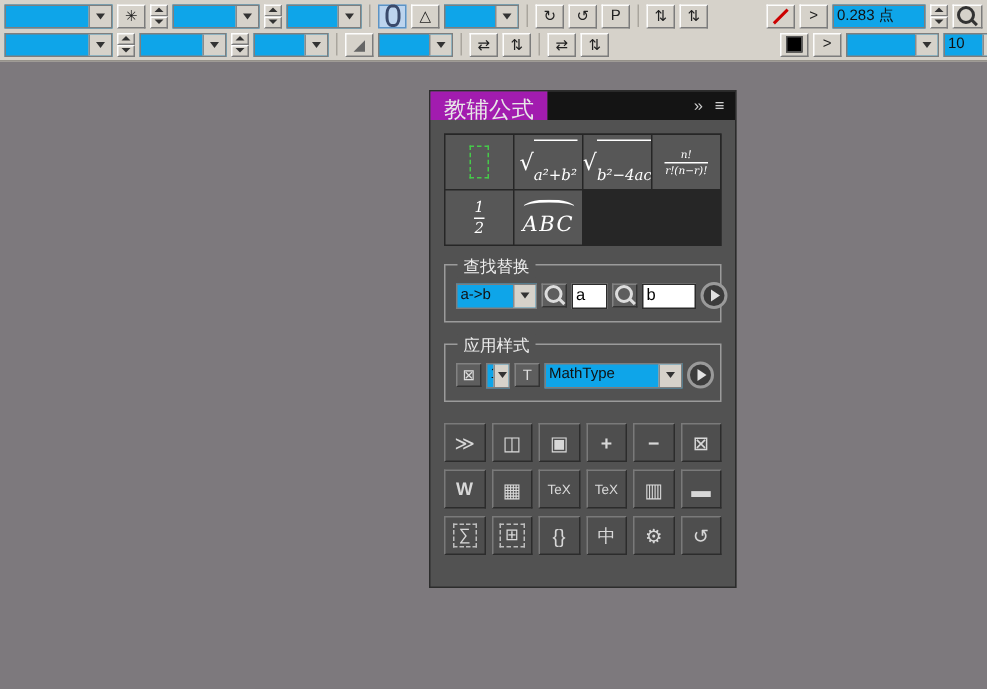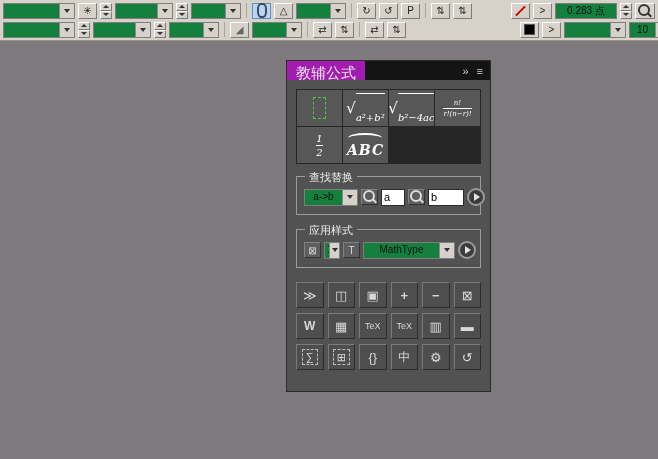--- a/index.html
+++ b/index.html
@@ -9,22 +9,22 @@
     font-family:"Liberation Sans",sans-serif;
     -webkit-font-smoothing:antialiased;
   }
   
   .toolbar{
     position:absolute;top:0;left:0;width:658px;height:41px;
     background:#d6d2ca;border-bottom:1px solid #96928a;
     padding:2px 3px;box-sizing:border-box;
   }
   .trow{display:flex;align-items:center;height:17px;margin-bottom:2px;gap:3px;}
-  .combo{display:flex;align-items:stretch;height:16px;background:#15803d;
-    border:1px solid #7e7e7e;box-sizing:border-box;flex:0 0 auto;text-align:center;}
+  .combo{display:flex;align-items:stretch;height:16px;background:#0ea5e9;
+    border:1px solid #7e7e7e;box-sizing:border-box;flex:0 0 auto;}
   .combo .val{flex:1;font-size:10px;line-height:14px;padding:0 2px;color:#111;
     white-space:nowrap;overflow:hidden;}
   .combo .drop{width:14px;background:#d6d2ca;border-left:1px solid #8a8a8a;
     display:flex;align-items:center;justify-content:center;}
   .tri{width:0;height:0;border-left:3px solid transparent;border-right:3px solid transparent;border-top:4px solid #333;}
   .triu{width:0;height:0;border-left:3px solid transparent;border-right:3px solid transparent;border-bottom:3px solid #333;}
   .trid{width:0;height:0;border-left:3px solid transparent;border-right:3px solid transparent;border-top:3px solid #333;}
   .spin{display:flex;flex-direction:column;width:12px;height:16px;flex:0 0 auto;}
   .sb{flex:1;background:#d6d2ca;border:1px solid;border-color:#fdfdfd #7c7c7c #7c7c7c #fdfdfd;
     display:flex;align-items:center;justify-content:center;box-sizing:border-box;}
@@ -61,21 +61,21 @@
   .limwrap{text-align:center;line-height:1.05;}
   .limwrap span{display:block;font-size:10px;}
   .frac{text-align:center;}
   .frac span{display:block;white-space:nowrap;}
   .num,.den{font-size:7px;}
   .fbar{border-top:1px solid #fff;height:0;margin:1px 0;}
   .frac.big .num,.frac.big .den{font-size:10px;}
   .arcwrap{text-align:center;}
   .arcwrap span{display:block;}
   .arc{width:34px;height:8px;border-top:2px solid #fff;border-radius:50% 50% 0 0;margin:0 auto -1px;}
-  .abct{font-size:14px;font-weight:bold;letter-spacing:1px;}
+  .abct{font-size:14px;font-weight:normal;letter-spacing:1px;}
   .group{margin:12px 9px 14px;border:1px solid #9b9b9b;position:relative;
     padding:11px 7px 8px;box-sizing:border-box;}
   .glabel{position:absolute;top:-7px;left:8px;background:#525252;padding:0 4px;
     font-size:11px;color:#ececec;}
   .grow{display:flex;align-items:center;gap:3px;}
   .grow .combo{height:17px;}
   .mini{width:17px;height:16px;background:#5e5e5e;border:1px solid;
     border-color:#828282 #333 #333 #828282;display:flex;align-items:center;
     justify-content:center;color:#ddd;font-size:10px;box-sizing:border-box;flex:0 0 auto;}
   .mini .magnifier{border-color:#ddd;margin:0 2px 2px 0;}

